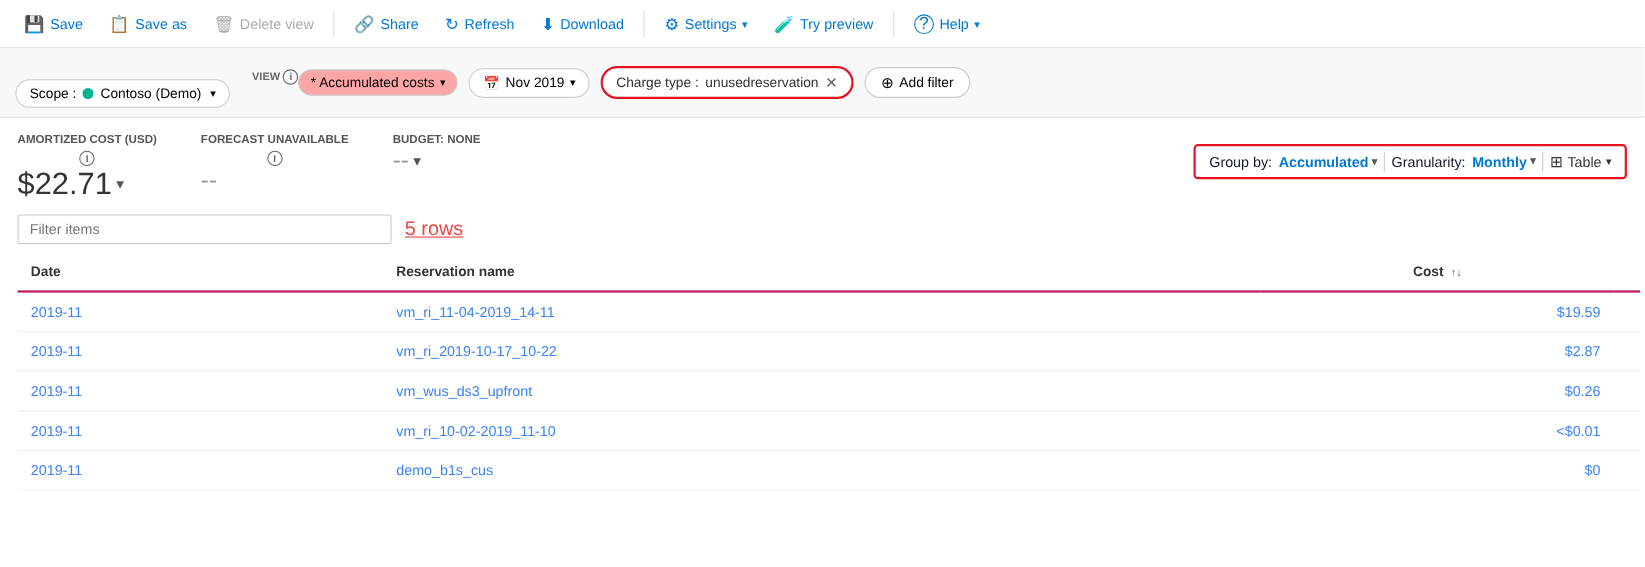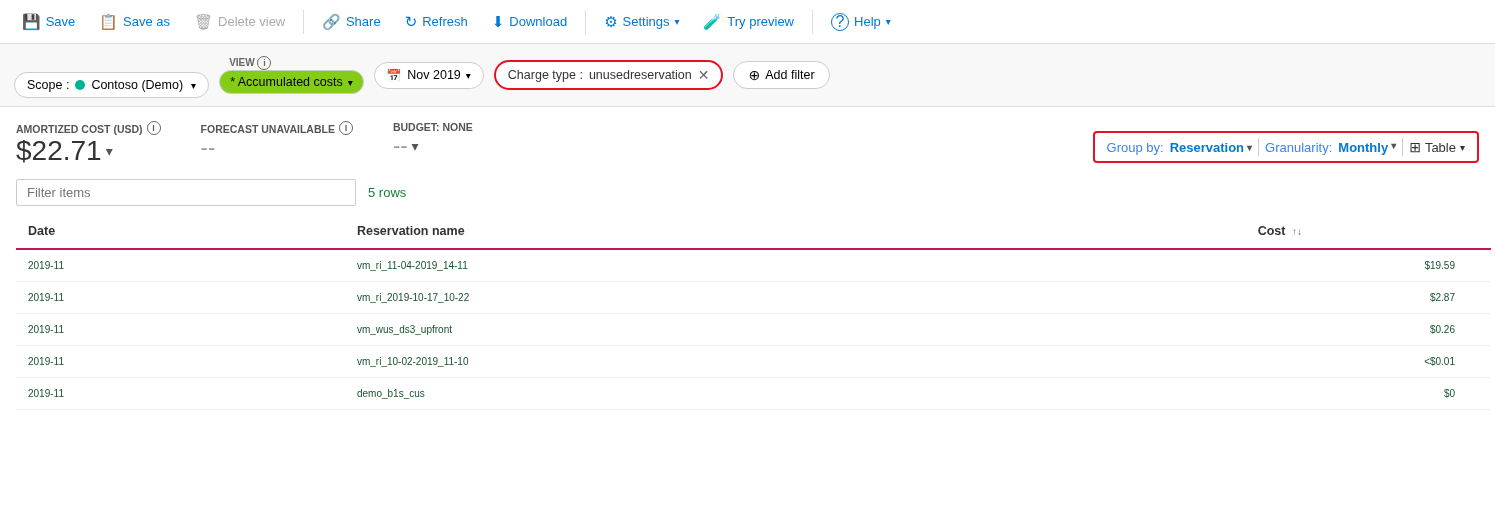--- a/index.html
+++ b/index.html
@@ -27,26 +27,26 @@
       padding: 8px 14px; border-bottom: 1px solid #ddd;
       background: #f8f8f8;
     }
     .scope-btn {
       display: flex; align-items: center; gap: 6px;
       padding: 5px 12px; border: 1px solid #ccc; border-radius: 16px;
       background: #fff; cursor: pointer; font-size: 12.5px; margin-top: 20px;
     }
     .scope-dot { width: 10px; height: 10px; border-radius: 50%; background: #00b294; display: inline-block; }
     .view-selector {
-      display: flex; flex-direction: column;
+      display: flex; flex-direction: row;
     }
     .view-btn {
       display: flex; align-items: center; gap: 5px;
       padding: 4px 10px; border: 1px solid #ccc; border-radius: 16px;
-      background: #84cc16; cursor: pointer; font-size: 12.5px;
+      background: #fca5a5; cursor: pointer; font-size: 12.5px;
     }
     .date-btn {
       display: flex; align-items: center; gap: 5px;
       padding: 5px 12px; border: 1px solid #ccc; border-radius: 16px;
       background: #fff; cursor: pointer; font-size: 12.5px;
     }
     .charge-filter {
       display: flex; align-items: center; gap: 6px;
       padding: 5px 12px; border: 2px solid #e81123; border-radius: 16px;
       background: #fff; cursor: pointer; font-size: 12.5px;
@@ -57,45 +57,45 @@
       padding: 5px 14px; border: 1px solid #ccc; border-radius: 16px;
       background: #fff; cursor: pointer; font-size: 12.5px;
     }
 
     
     .metrics-row {
       display: flex; align-items: flex-start; gap: 40px;
       padding: 14px 16px 10px 16px;
     }
     .metric-block {}
-    .metric-label { font-size: 10.5px; font-weight: 600; color: #555; text-transform: uppercase; display: flex; align-items: flex-end; gap: 4px; }
+    .metric-label { font-size: 10.5px; font-weight: 600; color: #555; text-transform: uppercase; display: flex; align-items: center; gap: 4px; flex-direction: column; }
     .metric-value { font-size: 28px; font-weight: 400; color: #333; display: flex; align-items: center; gap: 4px; }
     .metric-value .chevron { font-size: 14px; color: #555; }
     .metric-dash { font-size: 22px; color: #999; }
-    .control-label { color: #3b82f6; }
+    .control-label { color: #0f172a; }
 
     
     .table-area { padding: 0 4px 0 16px; }
     .table-toolbar {
       display: flex; align-items: center; gap: 12px; padding: 8px 0;
     }
     .filter-input {
       width: 340px; padding: 5px 10px; border: 1px solid #ccc;
       border-radius: 2px; font-size: 13px; color: #999;
     }
-    .row-count { font-size: 13px; color: #15803d; }
+    .row-count { font-size: 18px; color: #ef4444; text-decoration: underline; }
 
     table { width: 100%; border-collapse: collapse; }
     thead tr { border-bottom: 2px solid #be185d; }
     th {
       text-align: left; padding: 10px 12px; font-size: 12.5px;
       font-weight: 600; color: #333; background: #fff;
     }
     th.right { text-align: center; }
-    td { padding: 10px 12px; font-size: 10px; color: #14532d; border-bottom: 1px solid #eee; }
+    td { padding: 10px 12px; font-size: 13px; color: #3b82f6; border-bottom: 1px solid #eee; }
     td.right { text-align: right; }
 
     .sort-icon { font-size: 10px; color: #666; margin-left: 3px; }
 
     .info-icon {
       display: inline-flex; align-items: center; justify-content: center;
       width: 14px; height: 14px; border-radius: 50%; border: 1px solid #666;
       font-size: 9px; color: #666; cursor: pointer; font-weight: bold;
     }
   </style>
@@ -212,21 +212,21 @@
         <span class="metric-dash">--</span>
         <span class="chevron">▾</span>
       </div>
     </div>
   </div>
 
   <div style="display:flex; align-items:center; gap:6px; margin-top:10px;">
     <div style="display:flex; align-items:center; gap:6px; border:2px solid #e81123; border-radius:4px; padding:5px 12px;">
       <span class="control-label">Group by:</span>
       <button style="background:none; border:none; cursor:pointer; display:flex; align-items:center; gap:3px; color:#0078d4; font-weight:600; font-size:13px;">
-        <span>Reservation</span>
+        <span>Accumulated</span>
         <span style="font-size:10px; color:#555;">▾</span>
       </button>
       <div style="width:1px; height:18px; background:#ccc;"></div>
       <span class="control-label">Granularity:</span>
       <button style="background:none; border:none; cursor:pointer; display:flex; gap:3px; color:#0078d4; font-weight:600; font-size:13px;">
         <span>Monthly</span>
         <span style="font-size:10px; color:#555;">▾</span>
       </button>
       <div style="width:1px; height:18px; background:#ccc;"></div>
       <button style="background:none; border:none; cursor:pointer; display:flex; align-items:center; gap:4px; color:#333; font-size:13px;">

